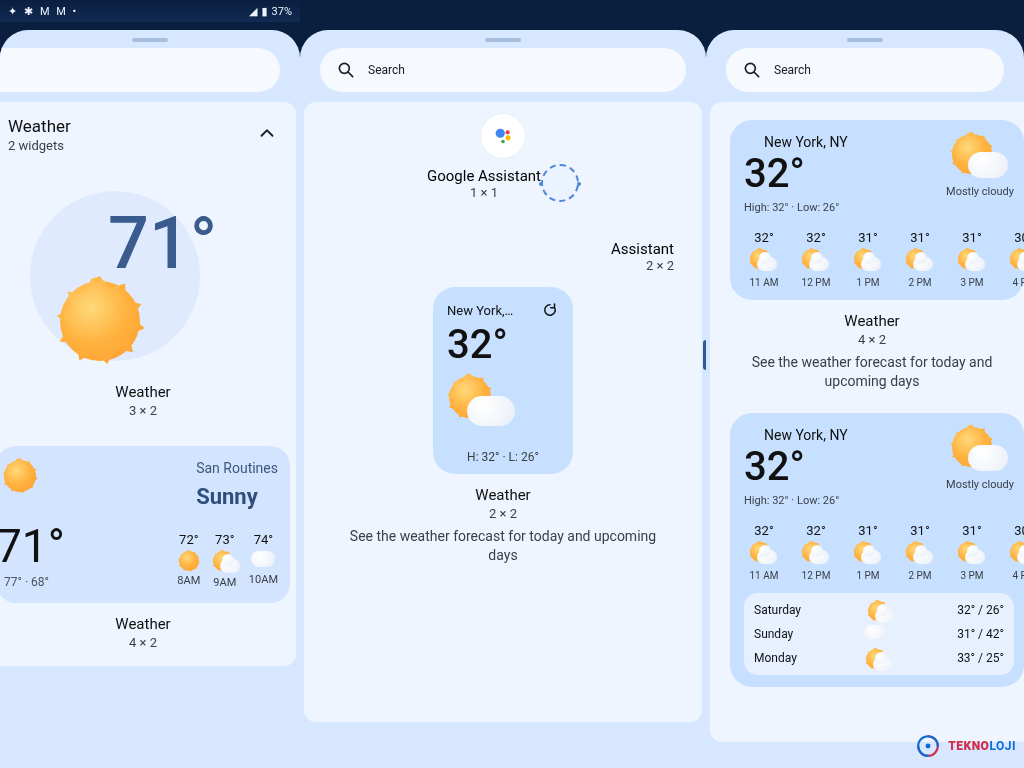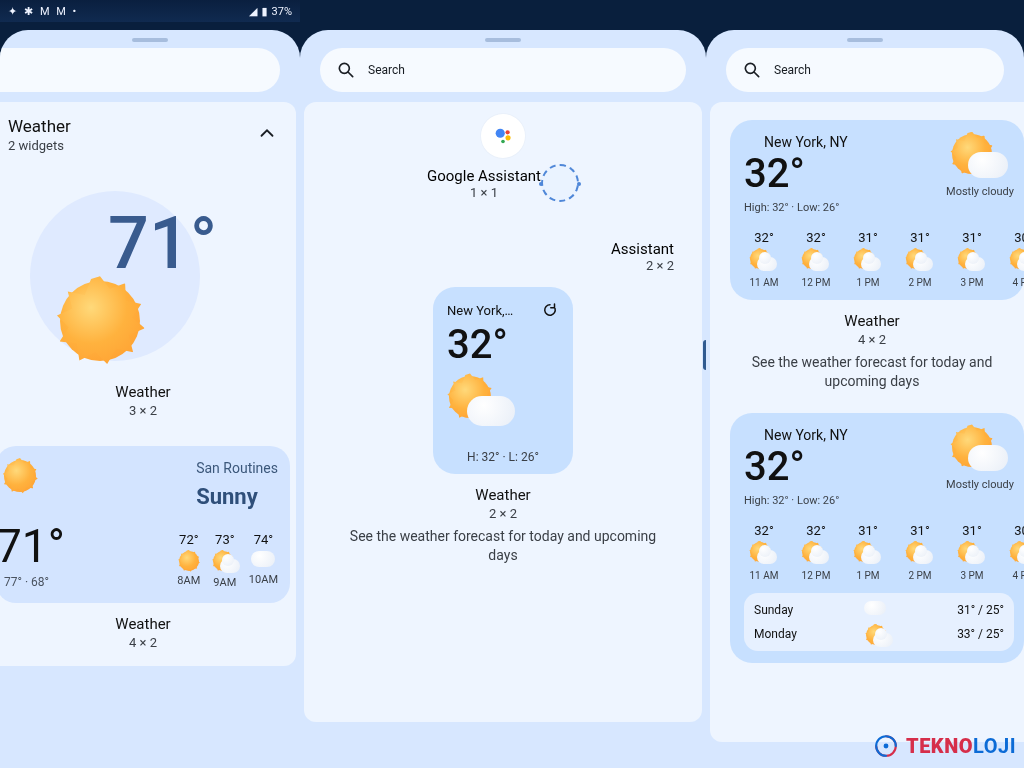--- a/index.html
+++ b/index.html
@@ -217,21 +217,21 @@
   
   .sc-s { width: 20px; height: 20px; left: 0; top: 0; }
   .sc-c { width: 20px; height: 14px; left: 7px; top: 8px; border-radius: 10px; }
   .sc-c::before { content:""; position:absolute; width:12px; height:12px; background:inherit; border-radius:50%; left:2px; top:-5px;}
   .sc-container { width: 28px; height: 22px; position: relative; display: inline-block; }
 
   .watermark {
     position: absolute;
     right: 8px; bottom: 8px;
     display: flex; align-items: center; gap: 6px;
-    font-size: 20px; font-weight: 700;
+    font-size: 12px; font-weight: 700;
     color: #0c6bd6;
     background: rgba(255,255,255,0.0);
     pointer-events: none;
     letter-spacing: .5px;
   }
   .watermark svg { width: 28px; height: 28px; }
   .watermark span b { color: #d62e4a; }
 </style>
 </head>
 <body>
@@ -478,23 +478,28 @@
        <div>3 PM</div>
      </div>
             <div class="hr">
        <div class="t">30°</div>
        <div class="ic"><span class="sc-container suncloud"><span class="sun sc-s"></span><span class="cloud sc-c"></span></span></div>
        <div>4 PM</div>
      </div>
           </div>
         <div class="daily">
             <div class="drow">
+       <span>Saturday</span>
+       <span class="dic"><span class="sc-container suncloud"><span class="sun sc-s"></span><span class="cloud sc-c"></span></span></span>
+       <span>32° / 26°</span>
+     </div>
+            <div class="drow">
        <span>Sunday</span>
        <span class="dic"><span class="cloud" style="display:inline-block;width:22px;height:14px;position:relative"></span></span>
-       <span>31° / 25°</span>
+       <span>31° / 42°</span>
      </div>
             <div class="drow">
        <span>Monday</span>
        <span class="dic"><span class="sc-container suncloud"><span class="sun sc-s"></span><span class="cloud sc-c"></span></span></span>
        <span>33° / 25°</span>
      </div>
           </div>
       </div>
 
     </div>

